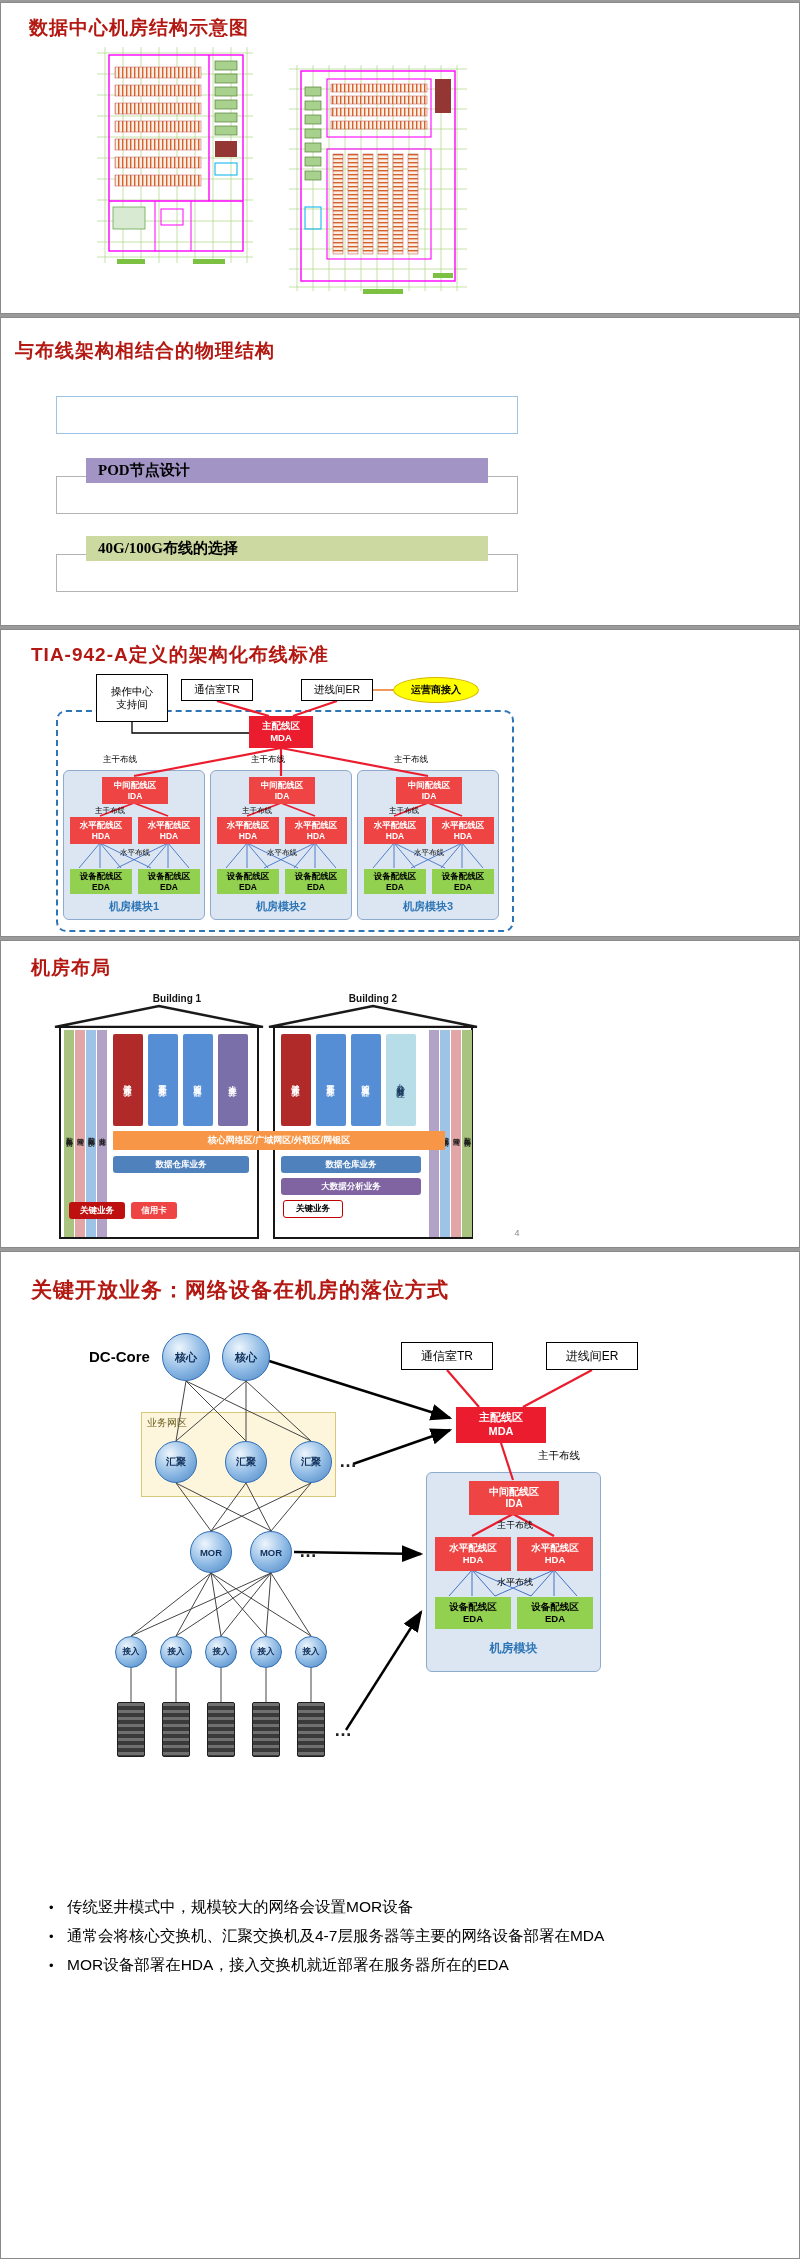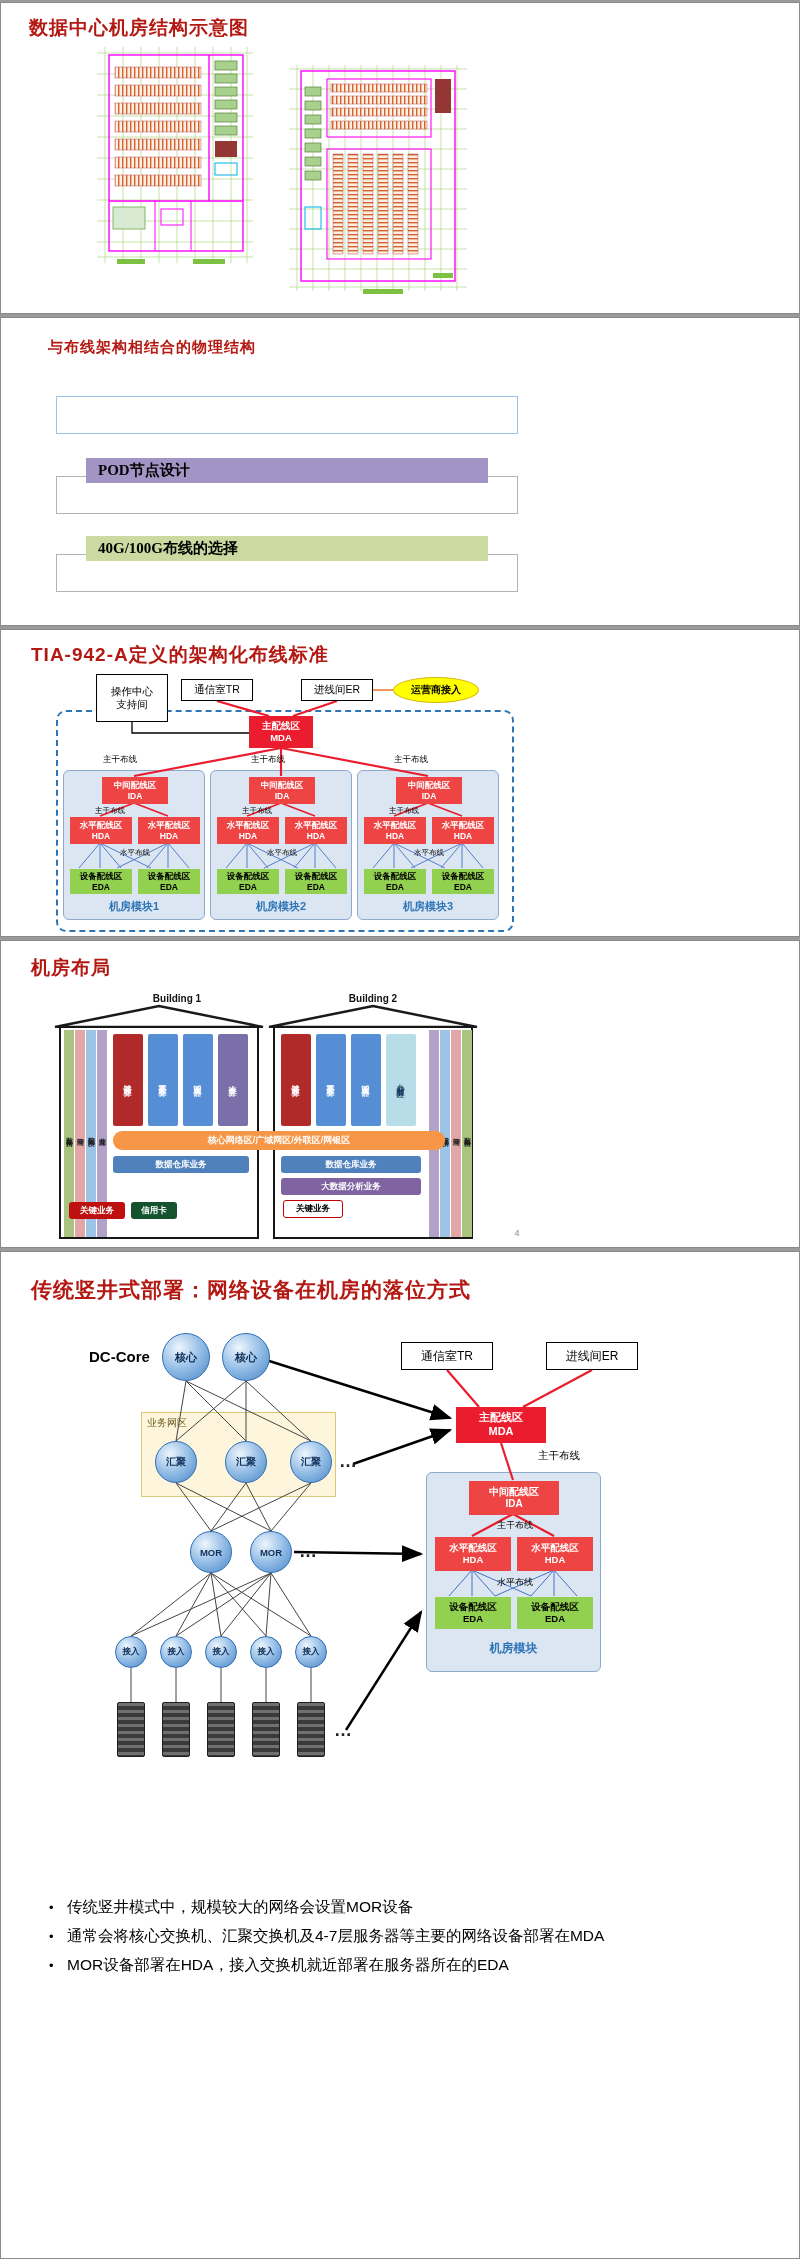--- a/index.html
+++ b/index.html
@@ -174,21 +174,21 @@
           <rect x="22" y="100" width="16" height="9"></rect>
         <rect x="22" y="114" width="16" height="9"></rect>
       </g>
       <rect x="22" y="150" width="16" height="22" fill="none" stroke="#00b0f0" stroke-width="1"></rect>
       <rect x="80" y="232" width="40" height="5" fill="#7cc142"></rect>
       <rect x="150" y="216" width="20" height="5" fill="#7cc142"></rect>
     </svg>
   </section>
 
   <section class="slide" style="height:309px">
-    <div class="slide-title" style="left:47px;top:20px;font-size:15px">与布线架构相结合的物理结构</div>
+    <div class="slide-title" style="left:14px;top:20px;font-size:19px">与布线架构相结合的物理结构</div>
 
     <div class="panel" style="left:55px;top:78px;width:462px;height:38px;border:1.5px solid #9dc3e6"></div>
 
     <div class="panel" style="left:55px;top:158px;width:462px;height:38px;border:1px solid #b3b3b3"></div>
     <div class="bar" style="left:85px;top:140px;width:402px;background:#a295c5">
       <span>POD节点设计</span>
     </div>
 
     <div class="panel" style="left:55px;top:236px;width:462px;height:38px;border:1px solid #b3b3b3"></div>
     <div class="bar" style="left:85px;top:218px;width:402px;background:#ccd9a0">
@@ -336,21 +336,21 @@
             <span>重要开放业务</span>
           </div>
         <div class="zone z-blue" style="left:122px;top:6px;width:30px;height:92px">
             <span>管理服务器</span>
           </div>
         <div class="zone z-slate" style="left:157px;top:6px;width:30px;height:92px">
             <span>准生产业务</span>
           </div>
         <div class="hbar" style="left:52px;top:128px;width:136px;height:17px;background:#4f81bd;color:#fff;font-size:8.5px">数据仓库业务</div>
         <div class="hbar" style="left:8px;top:174px;width:56px;height:17px;background:#bf1010;color:#fff;font-size:8.5px">关键业务</div>
-        <div class="hbar" style="left:70px;top:174px;width:46px;height:17px;background:#14532d;color:#fff;font-size:8.5px">信用卡</div>
+        <div class="hbar" style="left:70px;top:174px;width:46px;height:17px;background:#ef4444;color:#fff;font-size:8.5px">信用卡</div>
       </div>
     </div>
 
     <div class="abs" style="left:272px;top:52px;width:200px;height:246px">
       <div class="bname">Building 2</div>
       <svg class="abs" style="left:-6px;top:11px" width="212" height="24" viewBox="0 0 212 24">
         <polygon points="2,23 106,2 210,23" fill="#ffffff" stroke="#1a1a1a" stroke-width="2.5"></polygon>
       </svg>
       <div class="bbody" style="left:0;top:33px;width:200px;height:213px">
         <div class="zone z-red" style="left:6px;top:6px;width:30px;height:92px">
@@ -376,27 +376,27 @@
           </div>
         <div class="strip c-green" style="left:187px;top:2px;width:10px;height:207px">
             <span>数据备份网</span>
           </div>
         <div class="hbar" style="left:6px;top:128px;width:140px;height:17px;background:#4f81bd;color:#fff;font-size:8.5px">数据仓库业务</div>
         <div class="hbar" style="left:6px;top:150px;width:140px;height:17px;background:#8064a2;color:#fff;font-size:8.5px">大数据分析业务</div>
         <div class="hbar" style="left:8px;top:172px;width:60px;height:18px;background:#fff;border:1.5px solid #c00000;color:#000;font-size:8.5px">关键业务</div>
       </div>
     </div>
 
-    <div class="hbar" style="left:112px;top:190px;width:332px;height:19px;background:#f79646;color:#fff;font-size:9px;border-radius:9px;z-index:3">核心网络区/广域网区/外联区/网银区</div>
+    <div class="hbar" style="left:112px;top:190px;width:332px;height:19px;background:#f79646;color:#fff;font-size:9px;border-radius:1px;z-index:3">核心网络区/广域网区/外联区/网银区</div>
 
     <div class="lbl" style="left:510px;top:287px;width:12px;font-size:9px;color:#8a8a8a">4</div>
   </section>
 
   <section class="slide grow">
-    <div class="slide-title" style="left:30px;top:24px;font-size:21px">传统竖井式部署：网络设备在机房的落位方式</div>
+    <div class="slide-title" style="left:30px;top:24px;font-size:21px">关键开放业务：网络设备在机房的落位方式</div>
 
     <div class="lbl" style="left:88px;top:96px;width:80px;font-size:15px;font-weight:bold;text-align:left">DC-Core</div>
 
     <div class="abs" style="left:140px;top:160px;width:195px;height:85px;background:#fdf6dd;border:1px solid #d8c878;z-index:0"></div>
     <div class="lbl" style="left:146px;top:164px;width:60px;font-size:10px;text-align:left;color:#6b5d1e">业务网区</div>
 
     <div class="node" style="left:161px;top:81px;width:48px;height:48px;font-size:11px">核心</div>
     <div class="node" style="left:221px;top:81px;width:48px;height:48px;font-size:11px">核心</div>
 
     <div class="node" style="left:154px;top:189px;width:42px;height:42px;font-size:10px">汇聚</div>

